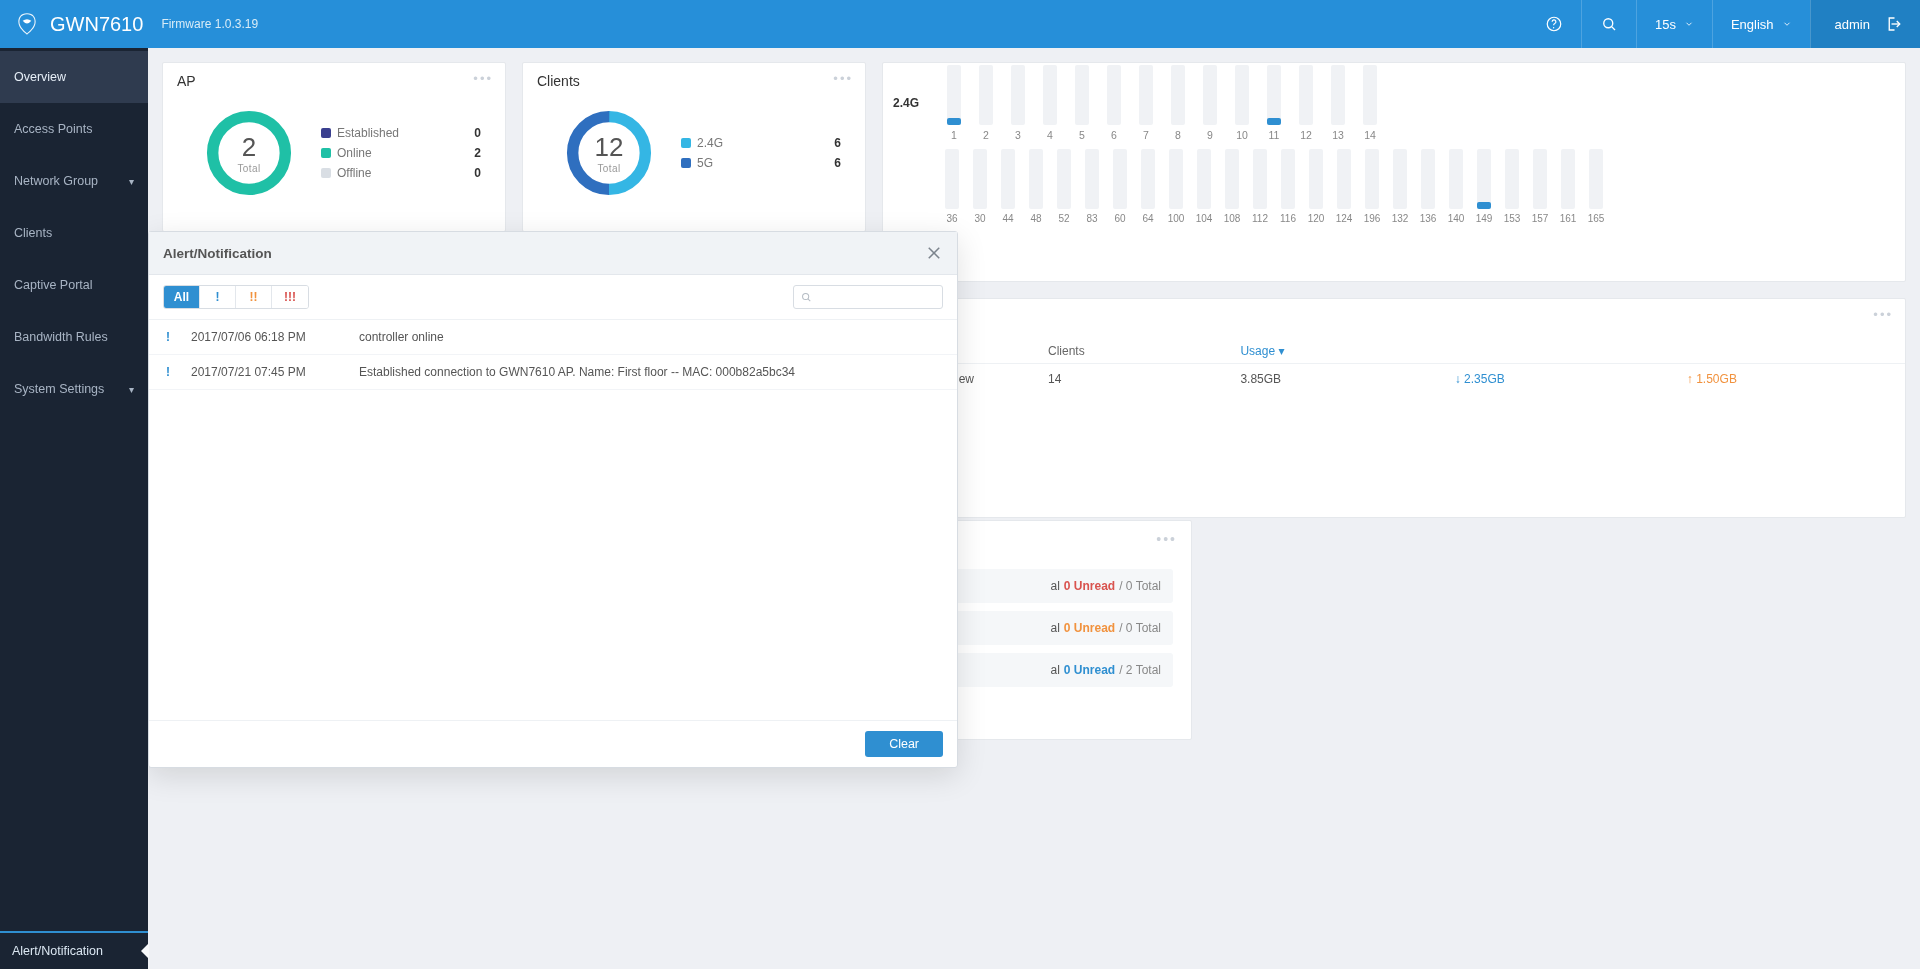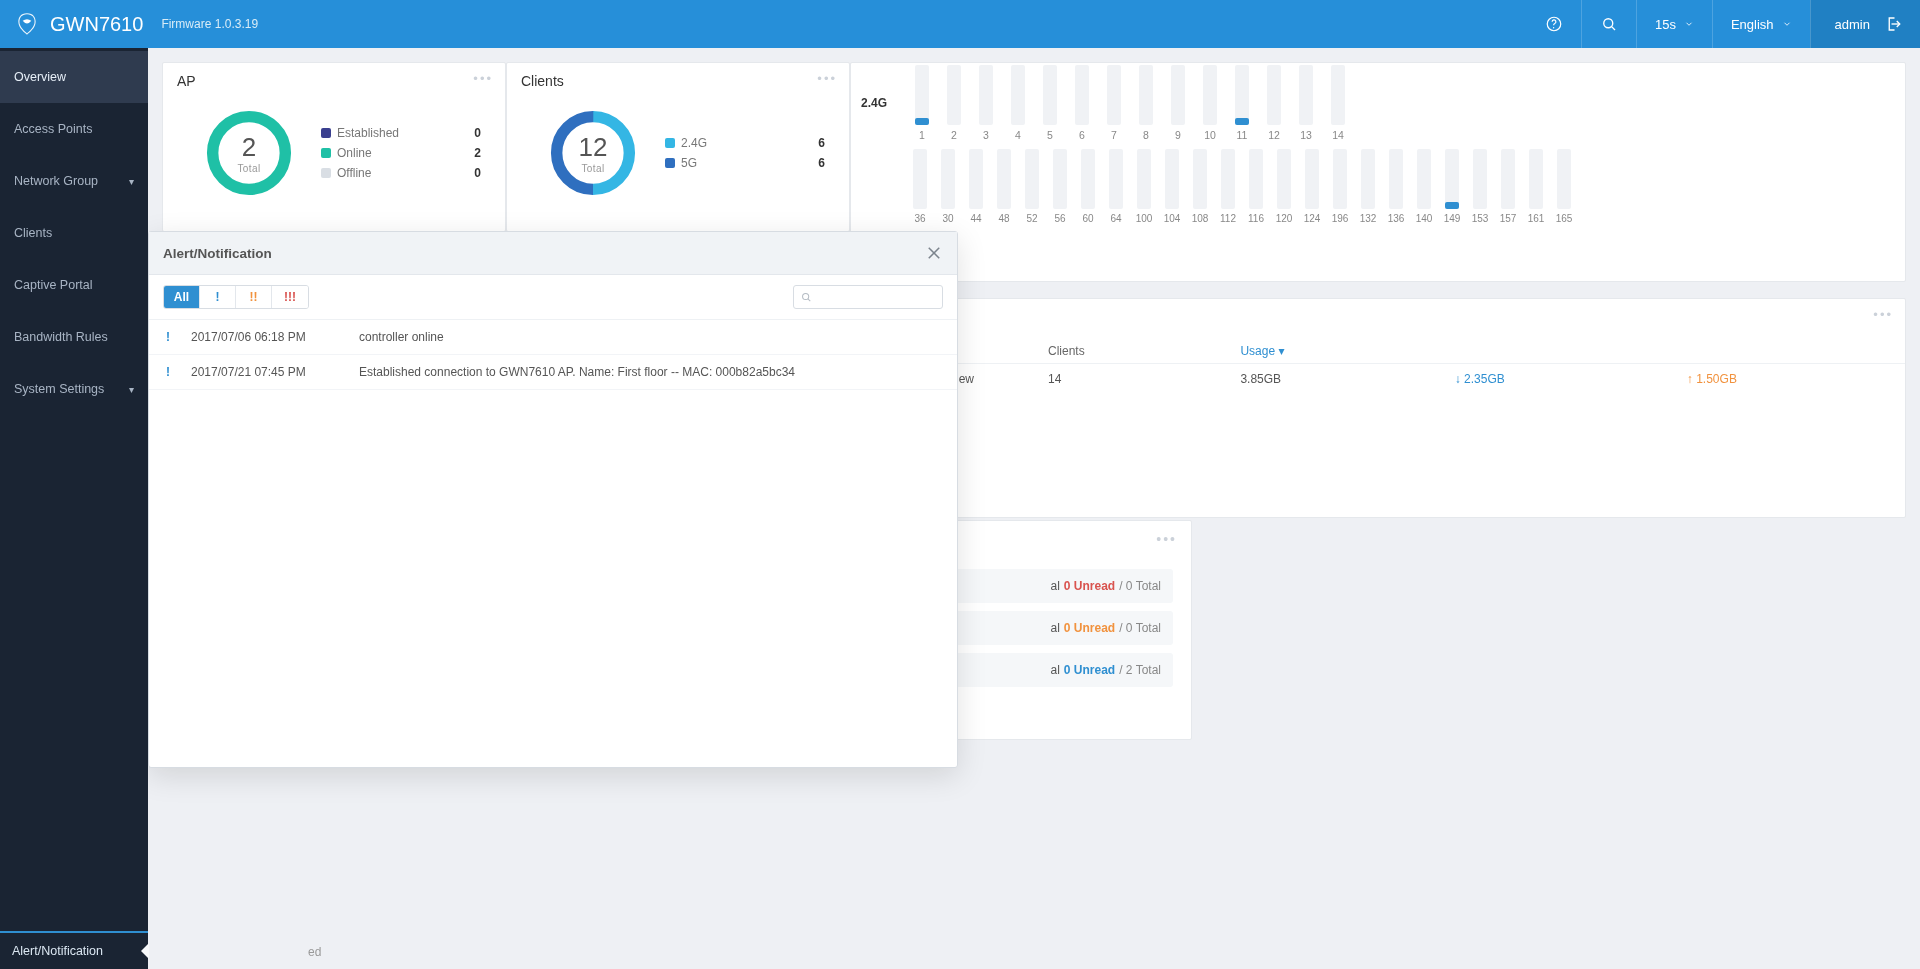--- a/index.html
+++ b/index.html
@@ -44,21 +44,21 @@
     position: relative;
   }
   .bottom-arrow {
     position:absolute; right:-1px; top:50%; transform:translateY(-50%);
     width:0; height:0; border-top:8px solid transparent; border-bottom:8px solid transparent;
     border-right:8px solid #f6f8fa;
   }
 
   .main { flex:1; overflow:auto; padding: 14px 14px 40px 14px; position: relative; }
 
-  .row { display:flex; gap:0; }
+  .row { display:flex; gap:16px; }
   .card { background:#fff; border:1px solid #e5e8ec; border-radius:2px; position:relative; }
   .card .title { padding: 10px 14px; font-size:14px; color:#333; }
   .card .kebab { position:absolute; right:12px; top:8px; color:#cbd1d9; letter-spacing:2px; cursor:pointer; }
 
   
   .ap-card, .clients-card { width:344px; height:170px; }
   .channel-card { flex:1; height:220px; }
 
   .donut-wrap { display:flex; align-items:center; gap:18px; padding: 6px 14px 0 38px; }
   .donut { width:96px; height:96px; position:relative; }
@@ -442,21 +442,21 @@
               <div class="barcell">
                 <div class="bar-bg" style="height: 60px;">
                   <div class="bar-fill" style="height: 0px;"></div>
                 </div>
                 <div class="bar-x">52</div>
               </div>
               <div class="barcell">
                 <div class="bar-bg" style="height: 60px;">
                   <div class="bar-fill" style="height: 0px;"></div>
                 </div>
-                <div class="bar-x">56</div>
+                <div class="bar-x">83</div>
               </div>
               <div class="barcell">
                 <div class="bar-bg" style="height: 60px;">
                   <div class="bar-fill" style="height: 0px;"></div>
                 </div>
                 <div class="bar-x">60</div>
               </div>
               <div class="barcell">
                 <div class="bar-bg" style="height: 60px;">
                   <div class="bar-fill" style="height: 0px;"></div>
@@ -614,23 +614,20 @@
             </div>
             <div class="alert-line al-low">
               <span>al</span> 
               <span class="unread">0 Unread</span>
               <span class="totals"> / 2 Total</span>
             </div>
           </div>
       </div>
     </div>
 
-    <div class="footline">
-      <span>ed</span>
-    </div>
 
     <div class="modal">
       <div class="modal-head">
         <div class="modal-title">Alert/Notification</div>
         <svg class="close-x" viewBox="0 0 24 24" fill="none" stroke="currentColor" stroke-width="2">
             <line x1="5" y1="5" x2="19" y2="19"></line>
             <line x1="19" y1="5" x2="5" y2="19"></line>
           </svg>
       </div>
       <div class="modal-toolbar">
@@ -653,16 +650,19 @@
             <span class="bang">!</span>
             <span class="ts">2017/07/06 06:18 PM</span>
             <span>controller online</span>
           </div>
           <div class="notif-row">
             <span class="bang">!</span>
             <span class="ts">2017/07/21 07:45 PM</span>
             <span>Established connection to GWN7610 AP. Name: First floor -- MAC: 000b82a5bc34</span>
           </div>
         </div>
+      <div class="modal-foot">
+        <button class="btn-primary">Clear</button>
+      </div>
     </div>
 
   </div>
 </div>
 
 </body></html>

